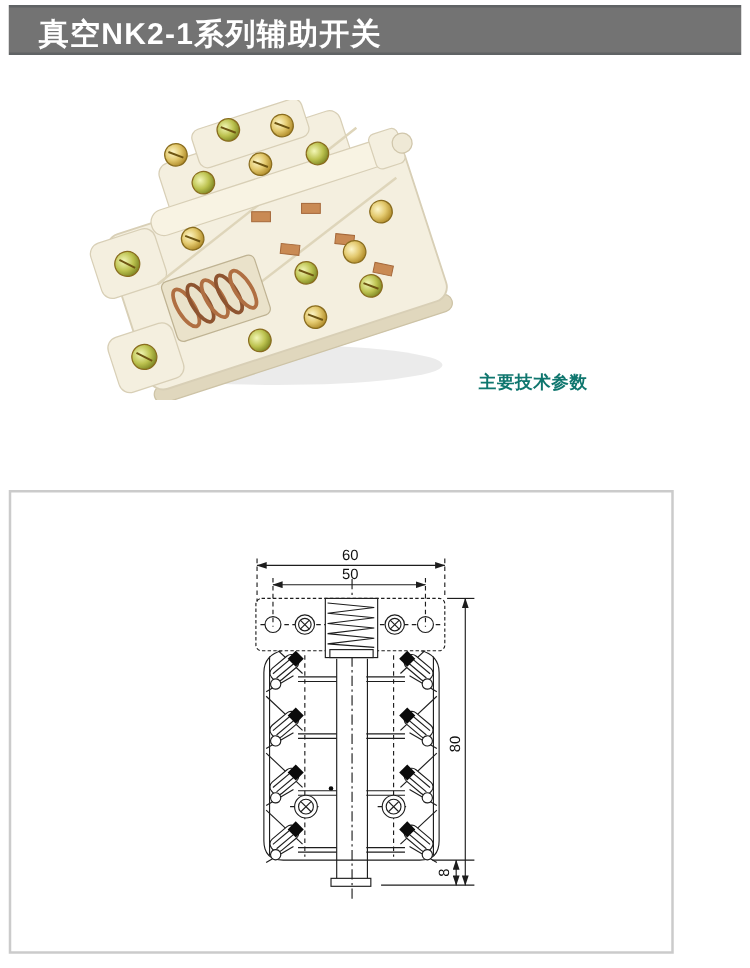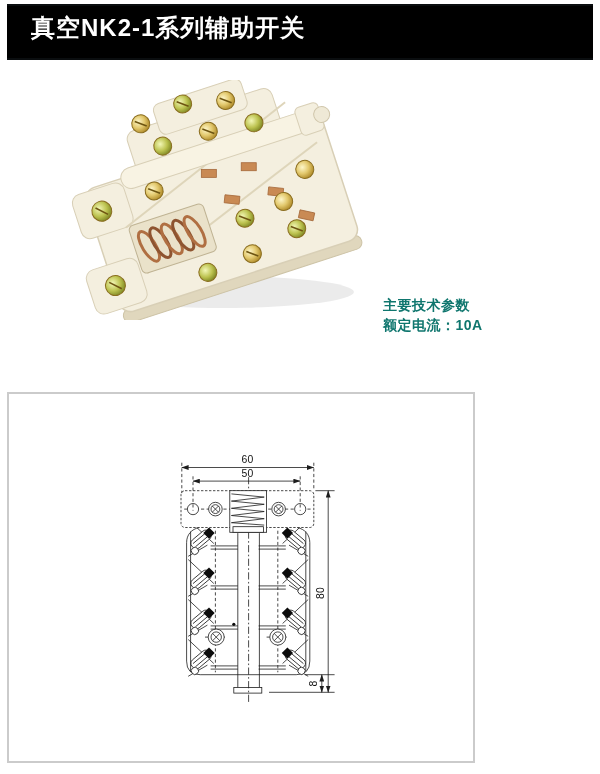--- a/index.html
+++ b/index.html
@@ -5,41 +5,41 @@
   html,body{margin:0;padding:0;}
   body{
     width:600px;height:774px;
     background:#ffffff;
     font-family:"Liberation Sans","DejaVu Sans",sans-serif;
     position:relative;overflow:hidden;
     -webkit-font-smoothing:antialiased;
   }
   
   .title-bar{
-    position:absolute;left:7px;top:4px;width:586px;height:56px;
-    background:#000000;
+    position:absolute;left:7px;top:4px;width:586px;height:40px;
+    background:#737373;
     box-shadow:inset 0 2px 0 rgba(40,50,58,.25), inset 0 -2px 0 rgba(40,50,58,.25);
   }
   .title-bar .title{
     display:block;padding-left:24px;line-height:48px;
     font-size:24px;font-weight:bold;color:#ffffff;letter-spacing:1px;
     white-space:nowrap;
   }
   
   .photo-wrap{position:absolute;left:62px;top:80px;width:310px;height:240px;}
   
   .specs{
     position:absolute;left:383px;top:296px;width:215px;
     font-size:14px;line-height:19.5px;color:#0f766e;font-weight:600;
     letter-spacing:.5px;white-space:nowrap;
   }
   .specs .row{display:block;}
   
   .drawing-box{
-    position:absolute;left:7px;top:392px;width:468px;height:371px;
+    position:absolute;left:7px;top:392px;width:532px;height:371px;
     border:2px solid #cbcbcb;background:#ffffff;box-sizing:border-box;
   }
   .drawing-box svg{display:block;width:100%;height:100%;}
   
   .ln{stroke:#1d1d1d;stroke-width:1;fill:none;}
   .lnf{stroke:#1d1d1d;stroke-width:1;fill:#ffffff;}
   .dash{stroke-dasharray:4 3;}
   .dots{stroke-dasharray:3 2;}
   .cline{stroke-dasharray:9 3 2 3;}
   .dimtxt{font-family:"Liberation Sans","DejaVu Sans",sans-serif;font-size:13px;fill:#111;}
@@ -129,21 +129,20 @@
           <line x1="171" y1="142" x2="181" y2="150"></line>
         <line x1="167" y1="178" x2="177" y2="186"></line>
           <line x1="217" y1="168" x2="227" y2="176"></line>
       </g>
     </g>
   </svg>
 </div>
 
 <div class="specs">
   <span class="row">主要技术参数</span>
-  <span class="row"><span>额定电流：</span><span>10A</span></span>
 </div>
 
 <div class="drawing-box">
   <svg viewBox="0 0 580 367">
     <defs>
       <marker id="arr" markerWidth="9" markerHeight="6" refX="8.5" refY="3" orient="auto-start-reverse">
         <path d="M0,0 L9,3 L0,6 Z" fill="#1d1d1d"></path>
       </marker>
 
       <g id="termL">

